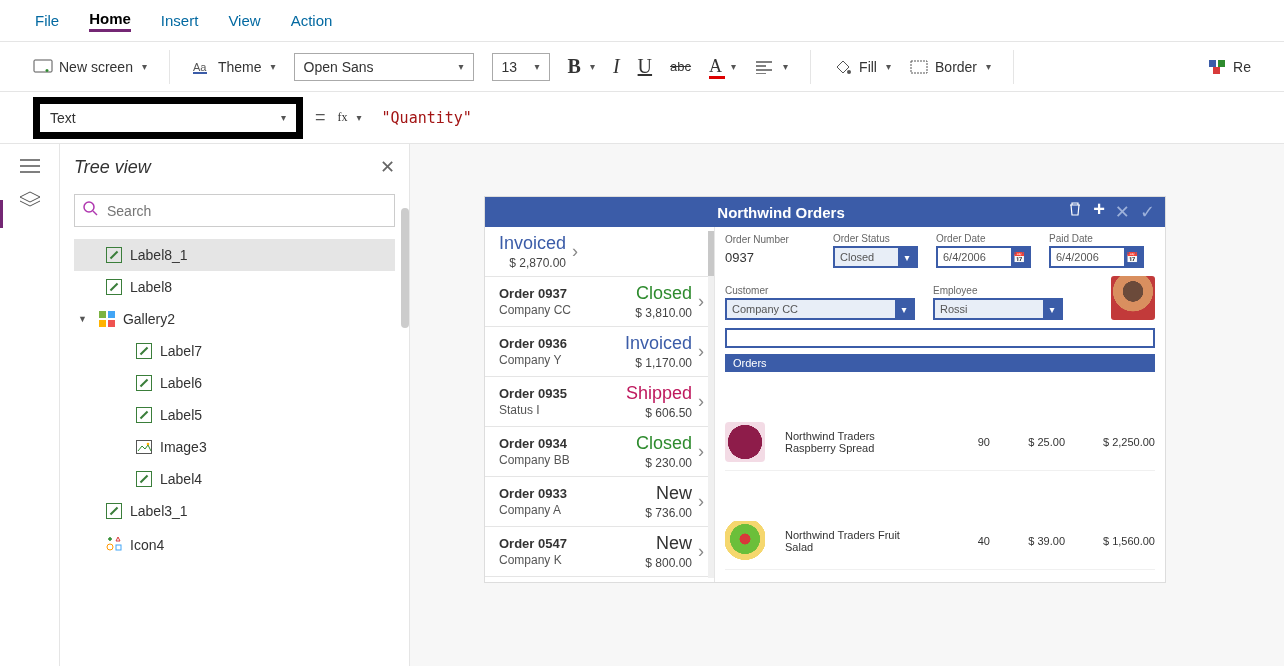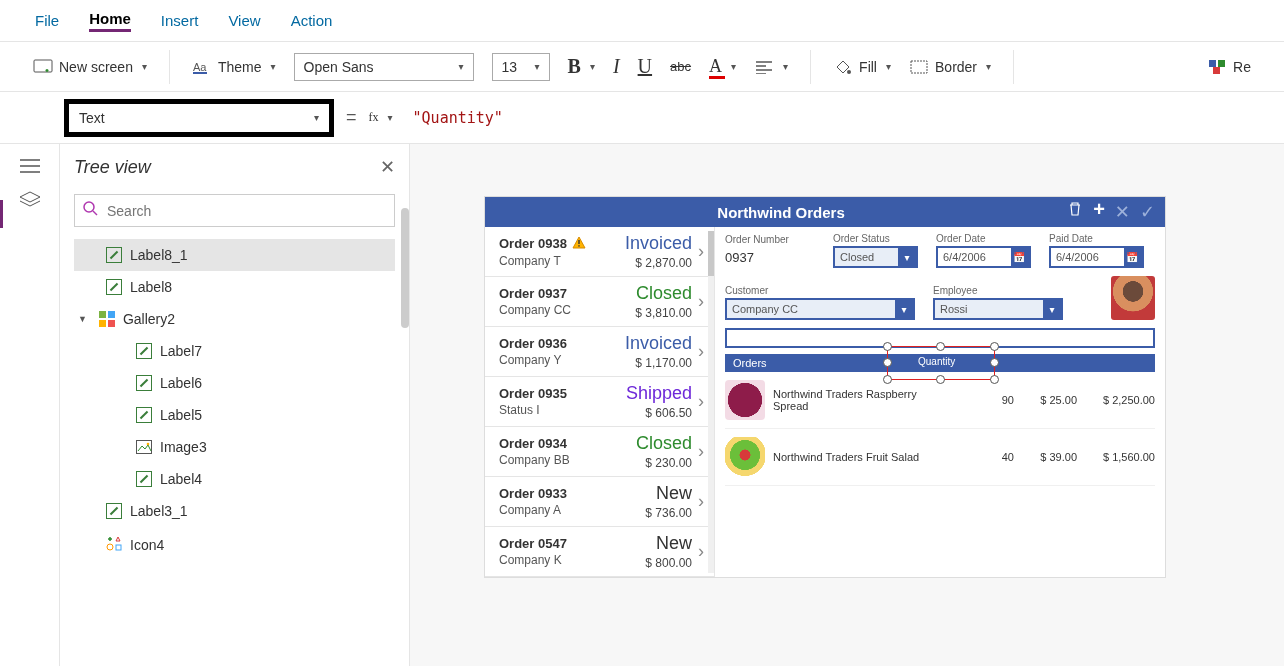--- a/index.html
+++ b/index.html
@@ -24,21 +24,21 @@
 .btn-i { font-family: "Times New Roman", serif; font-size: 20px; font-style: italic; }
 .btn-u { font-family: "Times New Roman", serif; font-size: 20px; text-decoration: underline; }
 .btn-strike { font-size: 13px; text-decoration: line-through; }
 .font-color { position: relative; }
 .font-color .letter { font-family: "Times New Roman", serif; font-size: 18px; }
 .font-color .bar { position: absolute; bottom: -2px; left: 0; width: 16px; height: 3px; background: #d00; }
 .tb-right { margin-left: auto; display: flex; align-items: center; gap: 14px; }
 
 
 .fx-row { display: flex; align-items: center; height: 52px; padding: 0 33px; gap: 12px; border-bottom: 1px solid #e5e5e5; }
-.fx-prop { border: 5px solid #000000; padding: 6px 10px; width: 270px; display: flex; justify-content: space-between; align-items: center; font-size: 14px; margin-left: 31px; }
+.fx-prop { border: 7px solid #000000; padding: 6px 10px; width: 270px; display: flex; justify-content: space-between; align-items: center; font-size: 14px; }
 .fx-eq { font-size: 18px; color: #555; }
 .fx-fn { font-family: cursive; font-size: 12px; }
 .fx-val { font-family: Consolas, monospace; font-size: 15px; color: #a31515; margin-left: 8px; }
 
 
 .lower { display: flex; height: calc(100% - 144px); }
 .rail { width: 60px; border-right: 1px solid #e5e5e5; display: flex; flex-direction: column; align-items: center; gap: 14px; padding-top: 14px; position: relative; }
 .rail .accent { position: absolute; left: 0; top: 56px; width: 3px; height: 28px; background: #742774; }
 
 
@@ -69,21 +69,21 @@
 .orders-scroll { position: absolute; right: 0; top: 4px; bottom: 4px; width: 6px; background: #f0f0f0; }
 .orders-scroll::after { content: ""; position: absolute; top: 0; left: 0; right: 0; height: 45px; background: #c8c8c8; }
 .ord { border-bottom: 1px solid #e5e5e5; padding: 6px 10px 6px 14px; display: flex; align-items: center; }
 .ord-left { flex: 1; }
 .ord-right { text-align: right; }
 .ord-name { font-weight: 600; font-size: 13px; display: flex; align-items: center; gap: 5px; }
 .ord-co { font-size: 12px; color: #555; margin-top: 2px; }
 .ord-status { font-size: 18px; }
 .ord-status.invoiced { color: #3b5ca8; }
 .ord-status.closed { color: #2e8b2e; }
-.ord-status.shipped { color: #6d28d9; text-align: center; }
+.ord-status.shipped { color: #be185d; text-align: center; }
 .ord-status.new { color: #333; }
 .ord-amt { font-size: 12px; color: #444; margin-top: 2px; }
 .ord-arrow { color: #888; font-size: 18px; margin-left: 6px; }
 
 .detail { flex: 1; padding: 6px 10px 12px 10px; font-size: 11px; color: #555; }
 .drow { display: flex; gap: 18px; margin-bottom: 8px; align-items: flex-end; }
 .dfield { display: flex; flex-direction: column; }
 .dfield label { font-size: 10px; color: #666; margin-bottom: 2px; }
 .dinput { border: 2px solid #3b5ca8; background: #fff; padding: 3px 5px; font-size: 11px; display: flex; align-items: center; justify-content: space-between; }
 .dinput .cap { background: #3b5ca8; color: #fff; width: 18px; height: 18px; margin: -3px -5px -3px 4px; display: inline-flex; align-items: center; justify-content: center; font-size: 10px; }
@@ -94,21 +94,21 @@
 
 .prod-hdr { background: #3b5ca8; color: #fff; display: flex; align-items: center; padding: 3px 8px; font-size: 11px; margin-top: 4px; position: relative; }
 .prod-hdr .spacer { flex: 1; }
 .qty-sel { position: absolute; right: 160px; top: -8px; border: 1.5px solid #d22; width: 108px; height: 34px; }
 .qty-sel .h { position: absolute; width: 9px; height: 9px; background: #fff; border: 1px solid #555; border-radius: 50%; }
 .h.tl{top:-5px;left:-5px}.h.tm{top:-5px;left:calc(50% - 5px)}.h.tr{top:-5px;right:-5px}
 .h.ml{top:calc(50% - 5px);left:-5px}.h.mr{top:calc(50% - 5px);right:-5px}
 .h.bl{bottom:-5px;left:-5px}.h.bm{bottom:-5px;left:calc(50% - 5px)}.h.br{bottom:-5px;right:-5px}
 .qty-lab { font-size: 10px; color: #fff; }
 
-.prod-row { display: flex; align-items: center; gap: 8px; padding: 8px 0; border-bottom: 1px solid #f0f0f0; }
+.prod-row { display: flex; align-items: center; gap: 20px; padding: 8px 0; border-bottom: 1px solid #f0f0f0; margin-top: 42px; }
 .prod-img { width: 40px; height: 40px; border-radius: 4px; }
 .prod-img.rasp { background: radial-gradient(circle at 50% 50%, #8e1c4a 0%, #8e1c4a 60%, #f3dbe5 61%); }
 .prod-img.salad { background: radial-gradient(circle at 50% 45%, #d83a3a 0%, #d83a3a 18%, #6bbf3a 19%, #6bbf3a 50%, #f5d76e 51%, #f5d76e 70%, #fff 71%); }
 .prod-name { flex: 1; font-size: 11px; color: #333; }
 .prod-num { width: 55px; text-align: right; font-size: 11px; color: #333; }
 
 </style>
 </head>
 <body>
 
@@ -325,31 +325,20 @@
           </span>
           <span style="color:#fff;font-size:20px;font-weight:bold;line-height:16px">+</span>
           <span>✕</span>
           <span>✓</span>
         </span>
       </div>
       <div class="app-body">
         <div class="orders" id="orders">
           <div class="orders-scroll"></div>
         <div class="ord">
-              <div class="ord-left">
-                <div class="ord-name">
-                  <span>Order 0938</span>
-                  <span><svg width="14" height="13">
-                      <path d="M7 1 L13 12 L1 12 Z" fill="#ffb300" stroke="#d68b00"></path>
-                      <rect x="6.3" y="4" width="1.4" height="4" fill="#333"></rect>
-                      <rect x="6.3" y="9.2" width="1.4" height="1.4" fill="#333"></rect>
-                    </svg></span>
-                </div>
-                <div class="ord-co">Company T</div>
-              </div>
               <div class="ord-right">
                 <div class="ord-status invoiced">Invoiced</div>
                 <div class="ord-amt">$ 2,870.00</div>
               </div>
               <span class="ord-arrow">›</span>
             </div>
             <div class="ord">
               <div class="ord-left">
                 <div class="ord-name">
                   <span>Order 0937</span>
@@ -472,31 +461,20 @@
                 </div>
             </div>
             <div class="avatar"></div>
           </div>
           <div class="dfield" style="width:100%;margin-bottom:6px">
             <div class="notes"></div>
           </div>
           <div class="prod-hdr">
             <span>Orders</span>
             <span class="spacer"></span>
-            <div class="qty-sel">
-              <span class="qty-lab" style="position:absolute;left:30px;top:9px">Quantity</span>
-              <span class="h tl"></span>
-                <span class="h tm"></span>
-                <span class="h tr"></span>
-              <span class="h ml"></span>
-                <span class="h mr"></span>
-              <span class="h bl"></span>
-                <span class="h bm"></span>
-                <span class="h br"></span>
-            </div>
           </div>
           <div id="products">
               <div class="prod-row">
                 <div class="prod-img rasp"></div>
                 <div class="prod-name">Northwind Traders Raspberry Spread</div>
                 <div class="prod-num">90</div>
                 <div class="prod-num">$ 25.00</div>
                 <div class="prod-num" style="width:70px">$ 2,250.00</div>
               </div>
               <div class="prod-row">

